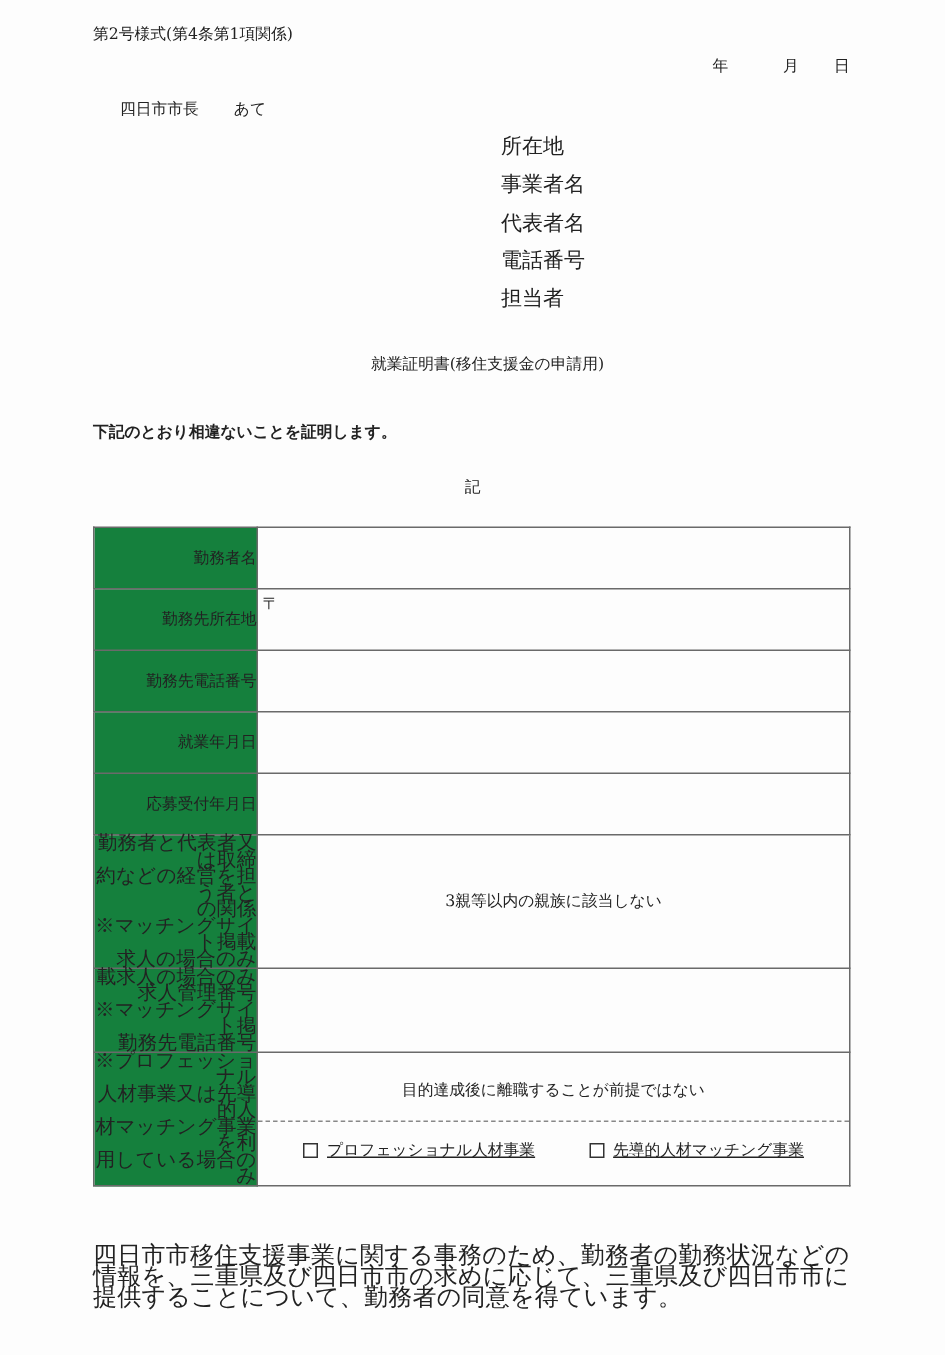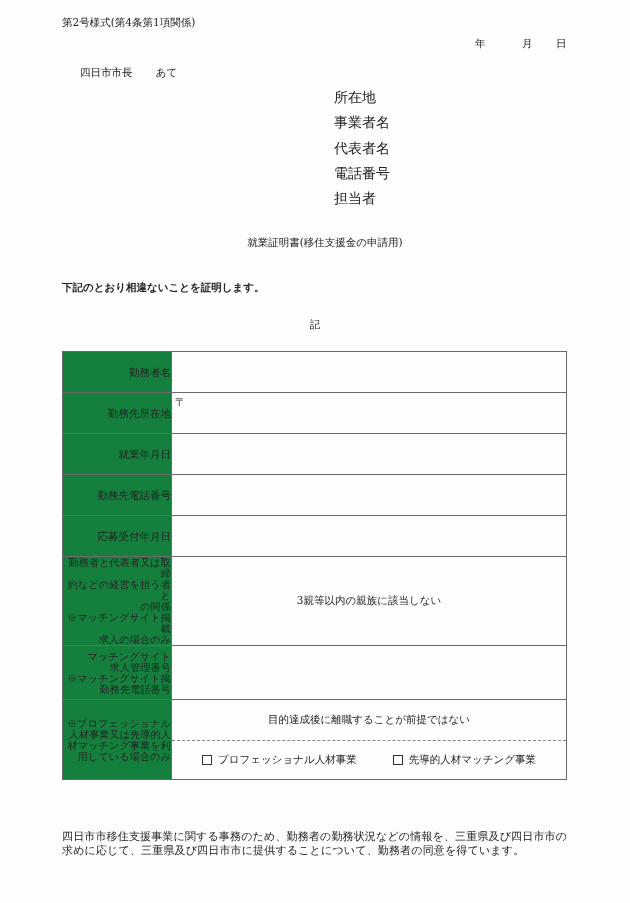--- a/index.html
+++ b/index.html
@@ -20,35 +20,35 @@
 
     table.form {
       position: absolute; left: 62px; top: 351px; width: 505px;
       border-collapse: collapse; table-layout: fixed;
     }
     table.form td { border: 1.2px solid #6a6a6a; padding: 0; vertical-align: middle; }
     td.label {
       width: 108px; background: #15803d; text-align: right;
       font-size: 10.5px; line-height: 13px;
     }
-    td.label.small { font-size: 10px; line-height: 11px; letter-spacing: 0.2px; }
+    td.label.small { font-size: 13px; line-height: 11px; letter-spacing: 0.2px; }
     td.value { text-align: center; font-size: 10.5px; position: relative; }
     td.value .postal { position: absolute; left: 3px; top: 2px; font-size: 11px; }
     .split-top {
       height: 40px; display: flex; align-items: center; justify-content: center;
       border-bottom: 1px dashed #888;
     }
     .split-bottom {
-      height: 38px; display: flex; align-items: center; justify-content: center; gap: 36px;
+      height: 38px; display: flex; align-items: center; justify-content: center; gap: 36px; text-decoration: underline;
     }
     .checkbox-opt { display: inline-flex; align-items: center; gap: 6px; }
     .box { display: inline-block; width: 8px; height: 8px; border: 1px solid #333; background: #fff; }
     .consent {
       position: absolute; left: 62px; top: 830px; width: 510px;
-      font-size: 11px; line-height: 14px; white-space: normal; letter-spacing: 0.15px;
+      font-size: 16px; line-height: 14px; white-space: normal; letter-spacing: 0.15px;
     }
   </style>
 </head>
 <body>
 
 <div class="abs form-no">第2号様式(第4条第1項関係)</div>
 
 <div class="abs date" style="left:475px">年</div>
 <div class="abs date" style="left:522px">月</div>
 <div class="abs date" style="left:556px">日</div>
@@ -74,44 +74,44 @@
     <td class="label">勤務者名</td>
     <td class="value"></td>
   </tr>
   <tr style="height:41px">
     <td class="label">勤務先所在地</td>
     <td class="value">
       <span class="postal">〒</span>
     </td>
   </tr>
   <tr style="height:41px">
-    <td class="label">就業年月日</td>
+    <td class="label">勤務先電話番号</td>
     <td class="value"></td>
   </tr>
   <tr style="height:41px">
-    <td class="label">勤務先電話番号</td>
+    <td class="label">就業年月日</td>
     <td class="value"></td>
   </tr>
   <tr style="height:41px">
     <td class="label">応募受付年月日</td>
     <td class="value"></td>
   </tr>
   <tr style="height:56px">
     <td class="label small">
       <div>勤務者と代表者又は取締</div>
       <div>約などの経営を担う者と</div>
       <div>の関係</div>
       <div>※マッチングサイト掲載</div>
       <div>求人の場合のみ</div>
     </td>
     <td class="value">3親等以内の親族に該当しない</td>
   </tr>
   <tr style="height:54px">
     <td class="label small">
-      <div>マッチングサイト</div>
+      <div>載求人の場合のみ</div>
       <div>求人管理番号</div>
       <div>※マッチングサイト掲</div>
       <div>勤務先電話番号</div>
     </td>
     <td class="value"></td>
   </tr>
   <tr style="height:80px">
     <td class="label small">
       <div>※プロフェッショナル</div>
       <div>人材事業又は先導的人</div>

